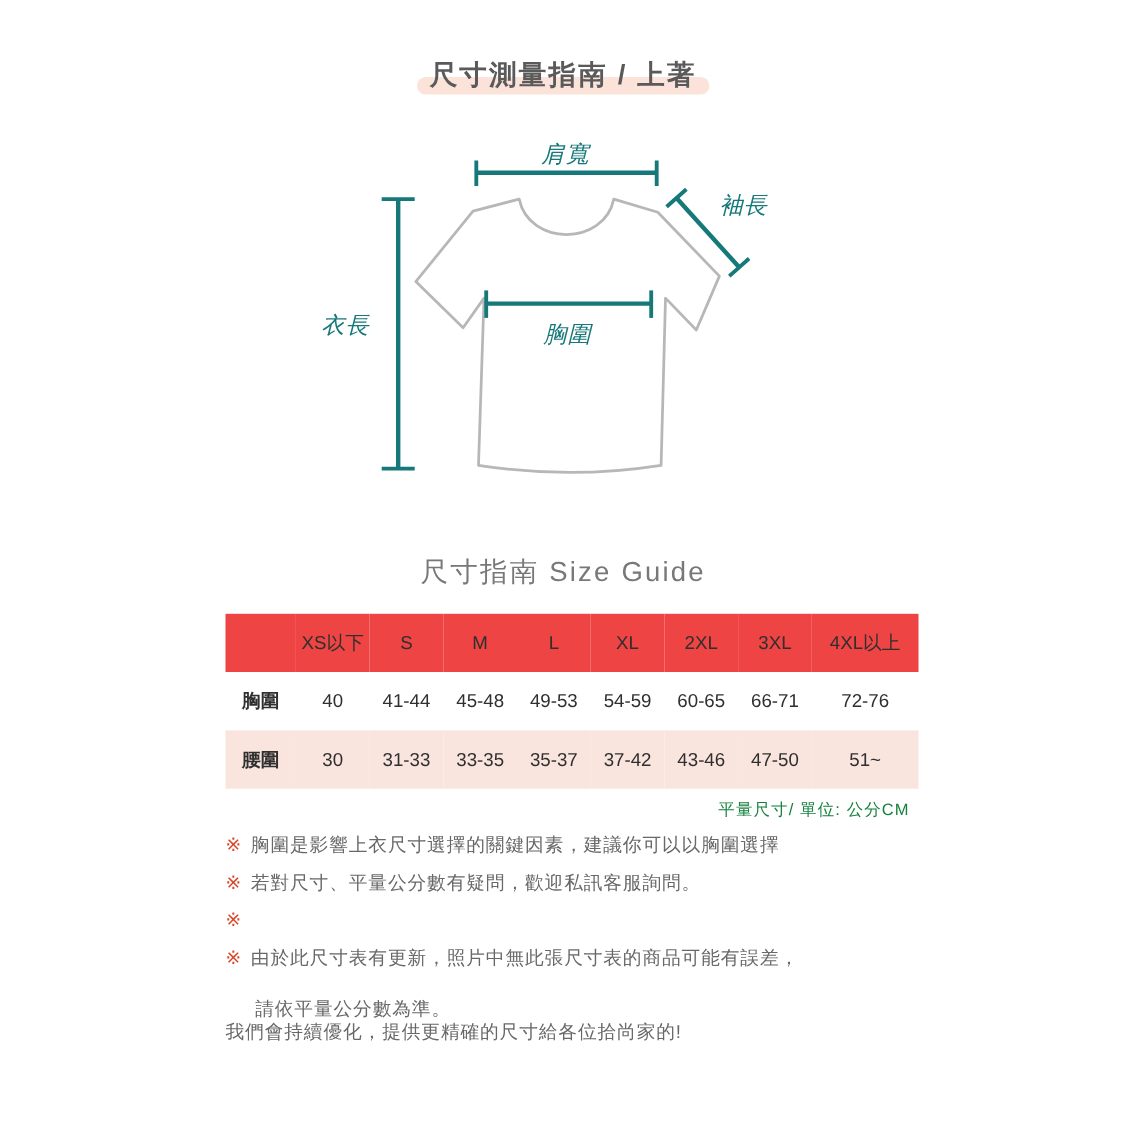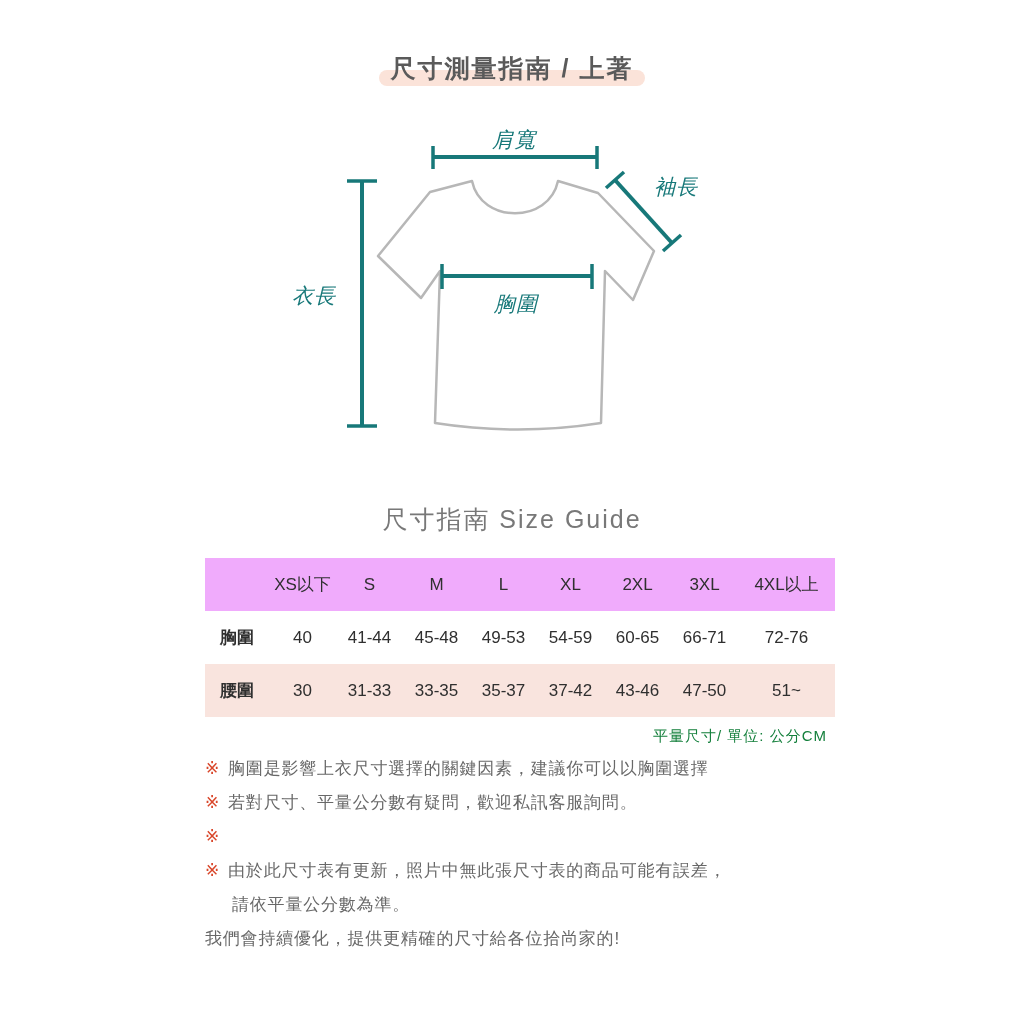--- a/index.html
+++ b/index.html
@@ -30,34 +30,34 @@
   
   .section-title { position:absolute; top:503px; left:0; width:1024px; text-align:center;
                    font-size:25px; color:#787878; letter-spacing:2px; }
 
   table.size-table { position:absolute; left:205px; top:558px; width:630px;
                      border-collapse:collapse; table-layout:fixed; }
   table.size-table td, table.size-table th {
     height:53px; text-align:center; vertical-align:middle;
     font-size:17px; color:#2f2f2f; font-weight:400; padding:0;
   }
-  table.size-table thead th { background:#f0abfc; font-weight:500; }
+  table.size-table thead th { background:#ef4444; font-weight:500; }
   table.size-table tr.row-even td { background:#ffffff; }
   table.size-table tr.row-odd  td { background:#f9e4de; }
   table.size-table td.row-label { font-weight:600; }
 
   .unit-note { position:absolute; right:189px; top:727px; font-size:15px; color:#15803d;
                letter-spacing:1px; }
 
   
   .notes { position:absolute; left:205px; top:757px; width:660px; }
   .note-line { display:flex; align-items:flex-start; height:34px; font-size:17px;
                color:#686868; letter-spacing:0.8px; line-height:24px; }
   .note-marker { color:#d9472b; margin-right:8px; flex:0 0 auto; }
-  .note-cont { padding-left:27px; }
+  .note-cont { padding-left:27px;margin-top:13px; }
   .note-closing { color:#686868; }
 </style>
 </head>
 <body>
 
 <div class="page">
 
   <div class="title-wrap">
     <span class="title">
       <span class="title-hl"></span>

